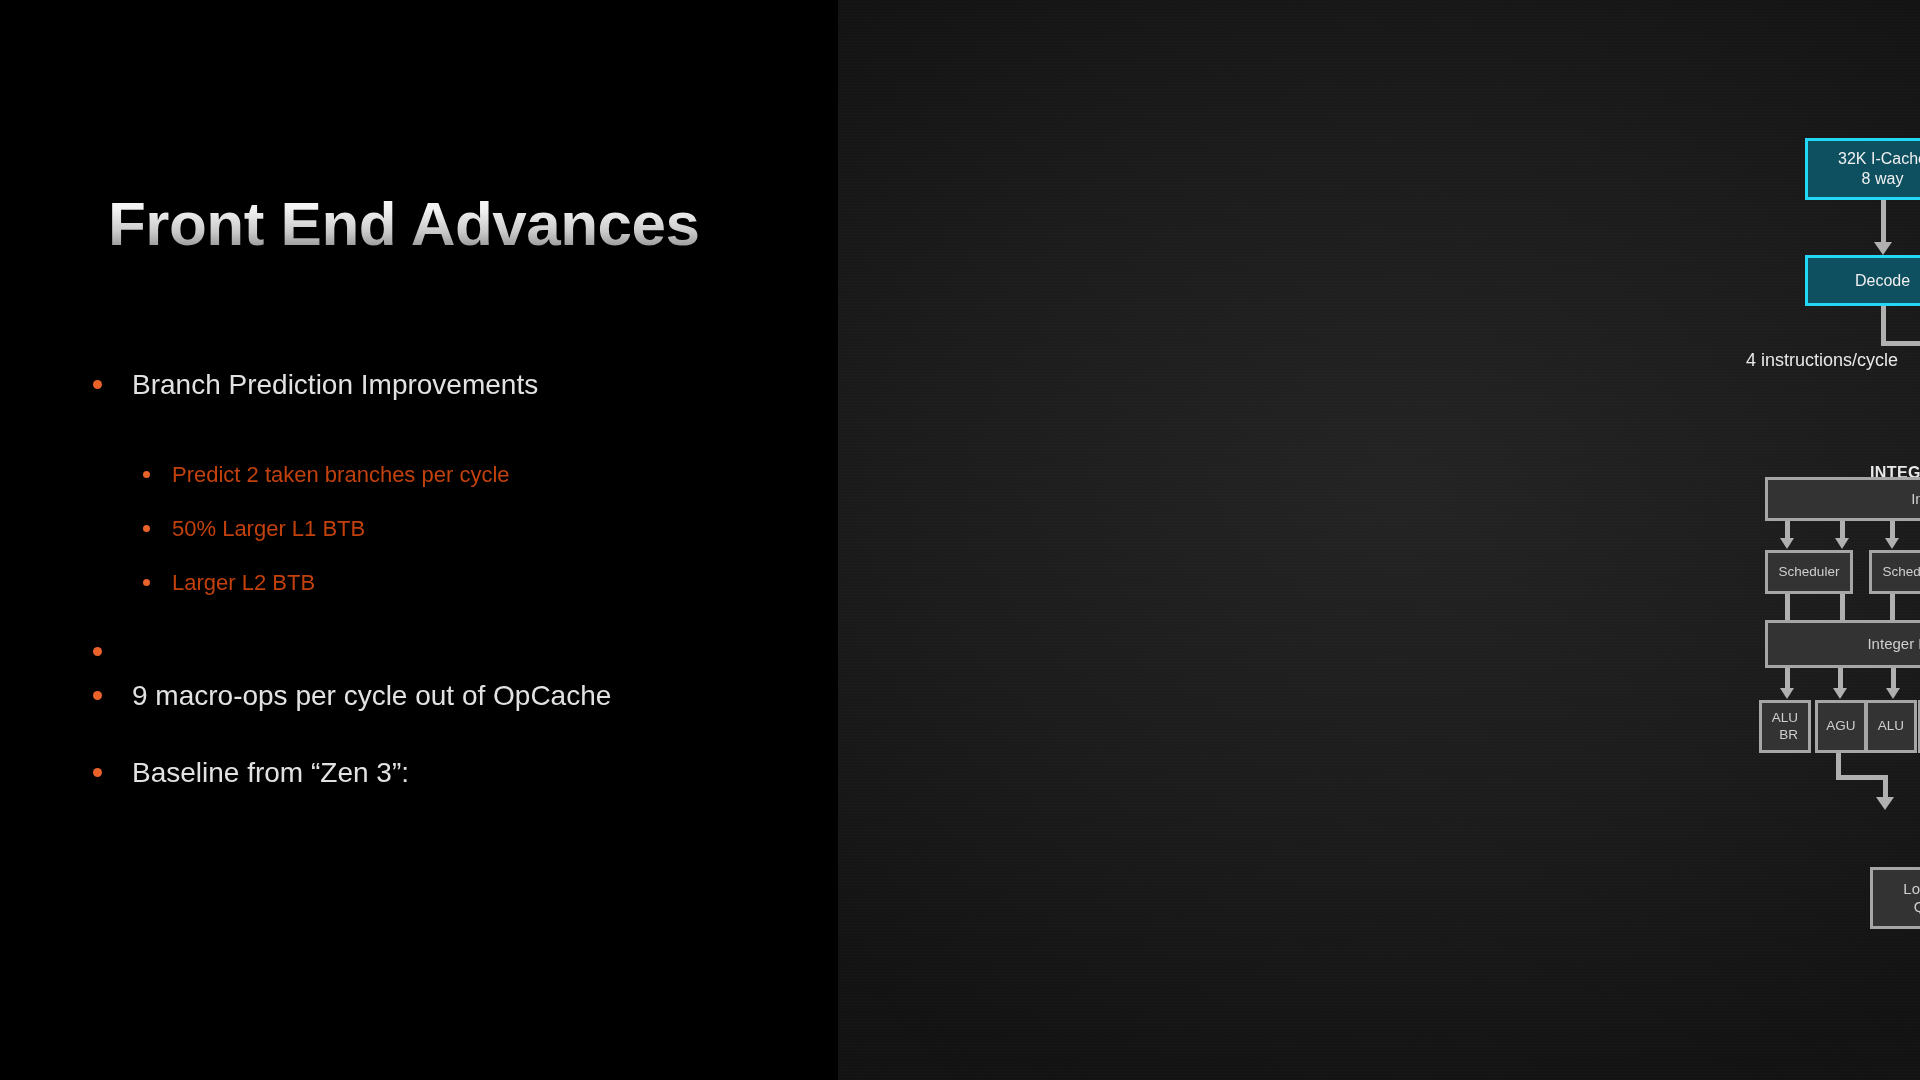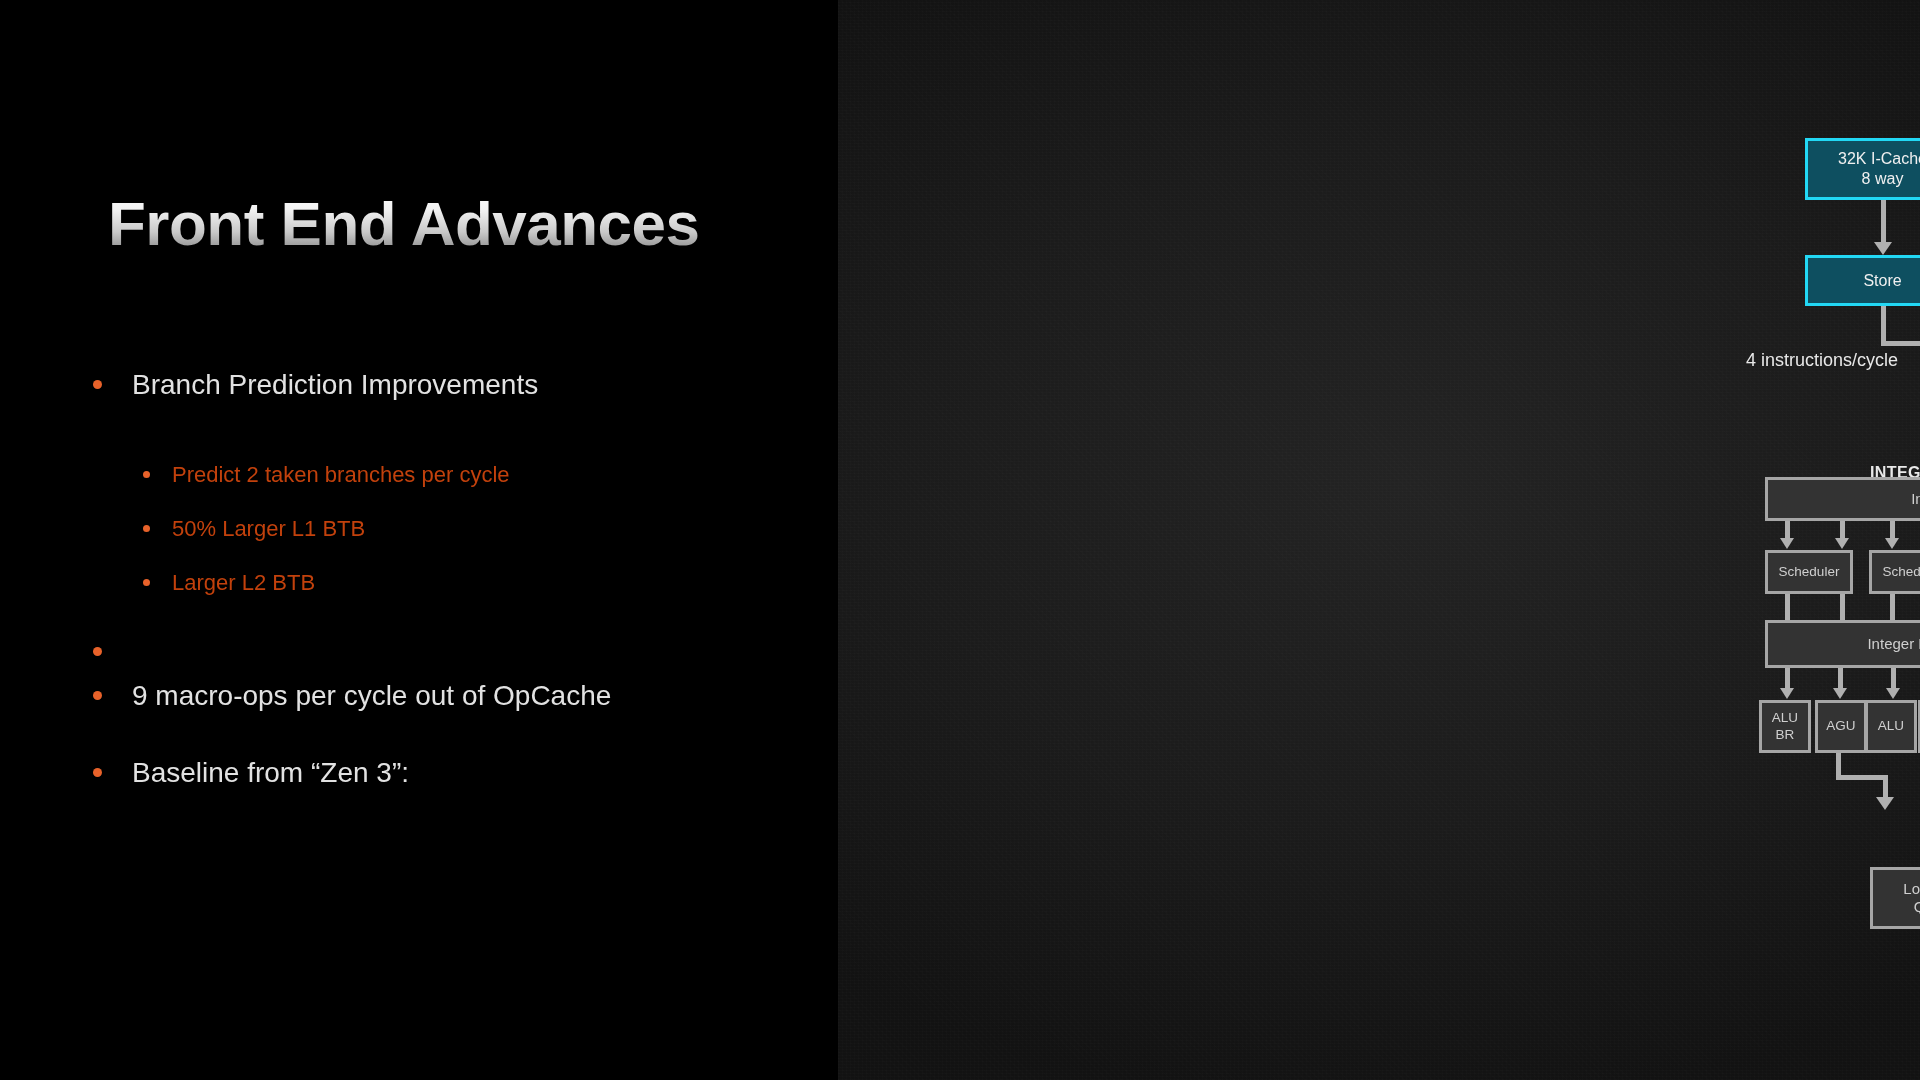--- a/index.html
+++ b/index.html
@@ -74,21 +74,21 @@
     text-align: center; color: #f0f0f0; line-height: 1.22;
   }
   .node.teal {
     background: #0e4f60; border: 3px solid #22d8f5;
     font-size: 16px;
   }
   .node.gray {
     background: #333333; border: 3px solid #a6a6a6;
     color: #cfcfcf; font-size: 15px;
   }
-  .node.gray.small { font-size: 13.5px; }
+  .node.gray.small { font-size: 13.5px; text-align: right; }
 
   
   .ln { position: absolute; background: #b0b0b0; }
   .ln.h { height: 5px; }
   .ln.v { width: 5px; }
 
   .arrow { position: absolute; width: 0; height: 0; }
   .arrow.down  { border-left: 9px solid transparent; border-right: 9px solid transparent; border-top: 13px solid #b0b0b0; }
 
   .arrow.sm.down { border-left: 7px solid transparent; border-right: 7px solid transparent; border-top: 11px solid #b0b0b0; }
@@ -176,21 +176,21 @@
       <div class="section-label" style="left:1032px; top:464px;">INTEGER</div>
 
       <div class="node teal" style="left:967px; top:138px; width:155px; height:62px;">
         <div>
           <div>32K I-Cache</div>
           <div>8 way</div>
         </div>
       </div>
 
       <div class="node teal" style="left:967px; top:255px; width:155px; height:51px;">
-        <span>Store</span>
+        <span>Decode</span>
       </div>
 
       <div class="node gray" style="left:927px; top:477px; width:400px; height:44px;">
         <span>Integer Rename</span>
       </div>
 
       <div class="ln v" style="left:947px;  top:521px; height:19px;"></div>
       <div class="arrow sm down" style="left:942px; top:538px;"></div>
       <div class="ln v" style="left:1002px; top:521px; height:19px;"></div>
       <div class="arrow sm down" style="left:997px; top:538px;"></div>

